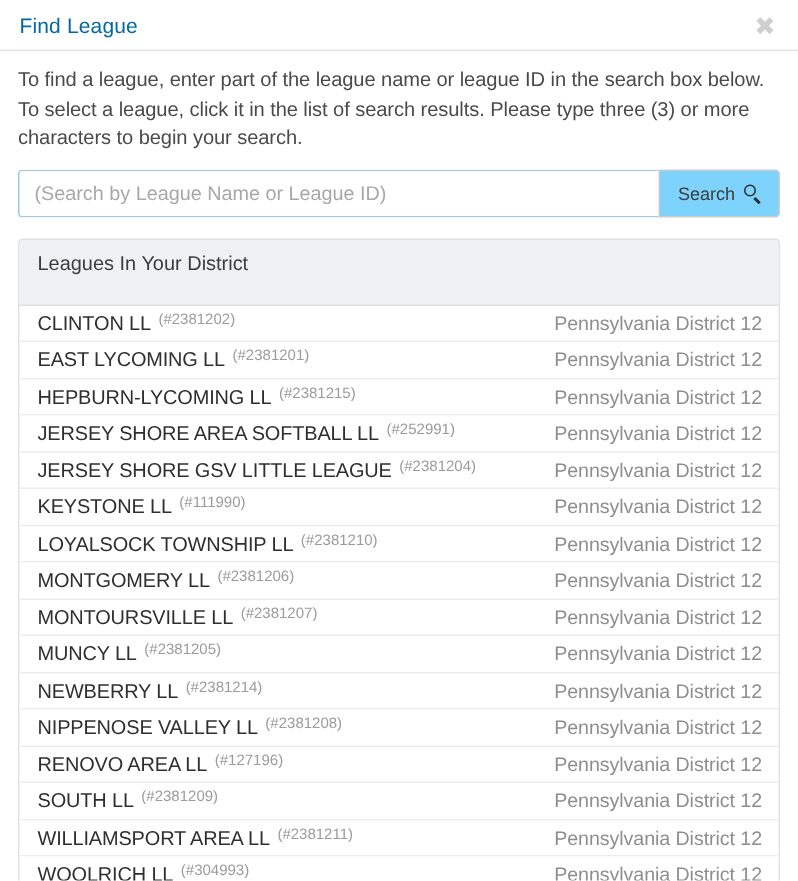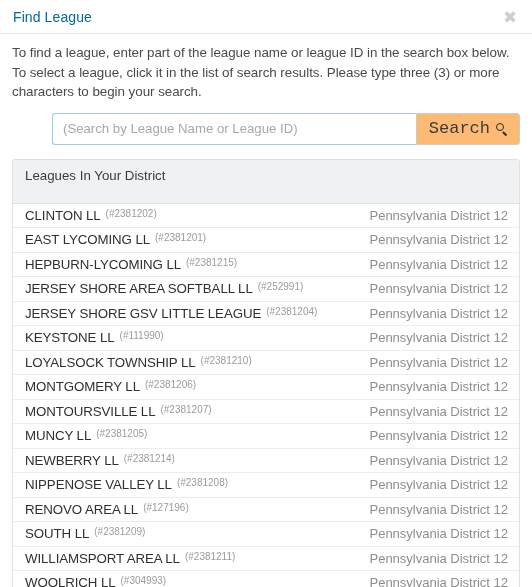--- a/index.html
+++ b/index.html
@@ -83,35 +83,34 @@
     height: 32px;
     border: 1px solid #9ec9e8;
     border-right: none;
     border-radius: 3px 0 0 3px;
     padding: 0 10px;
     font-size: 13.2px;
     color: #555555;
     font-family: "Liberation Sans", sans-serif;
     outline: none;
     background: #ffffff;
-    margin-left: 40px;
   }
   .search-input::placeholder {
     color: #a8a8a8;
   }
   .search-btn {
     box-sizing: border-box;
     height: 32px;
     border: 1px solid #cccccc;
     border-radius: 0 3px 3px 0;
-    background: #fdba74;
+    background: #7dd3fc;
     padding: 0 11px 0 12px;
-    font-size: 17px;
+    font-size: 12px;
     color: #3c3c3c;
-    font-family: Liberation Mono, monospace;
+    font-family: Liberation Sans, sans-serif;
     display: flex;
     align-items: center;
     gap: 6px;
     cursor: pointer;
     white-space: nowrap;
   }
   .search-btn .mag {
     display: inline-block;
     width: 12px;
     height: 12px;

